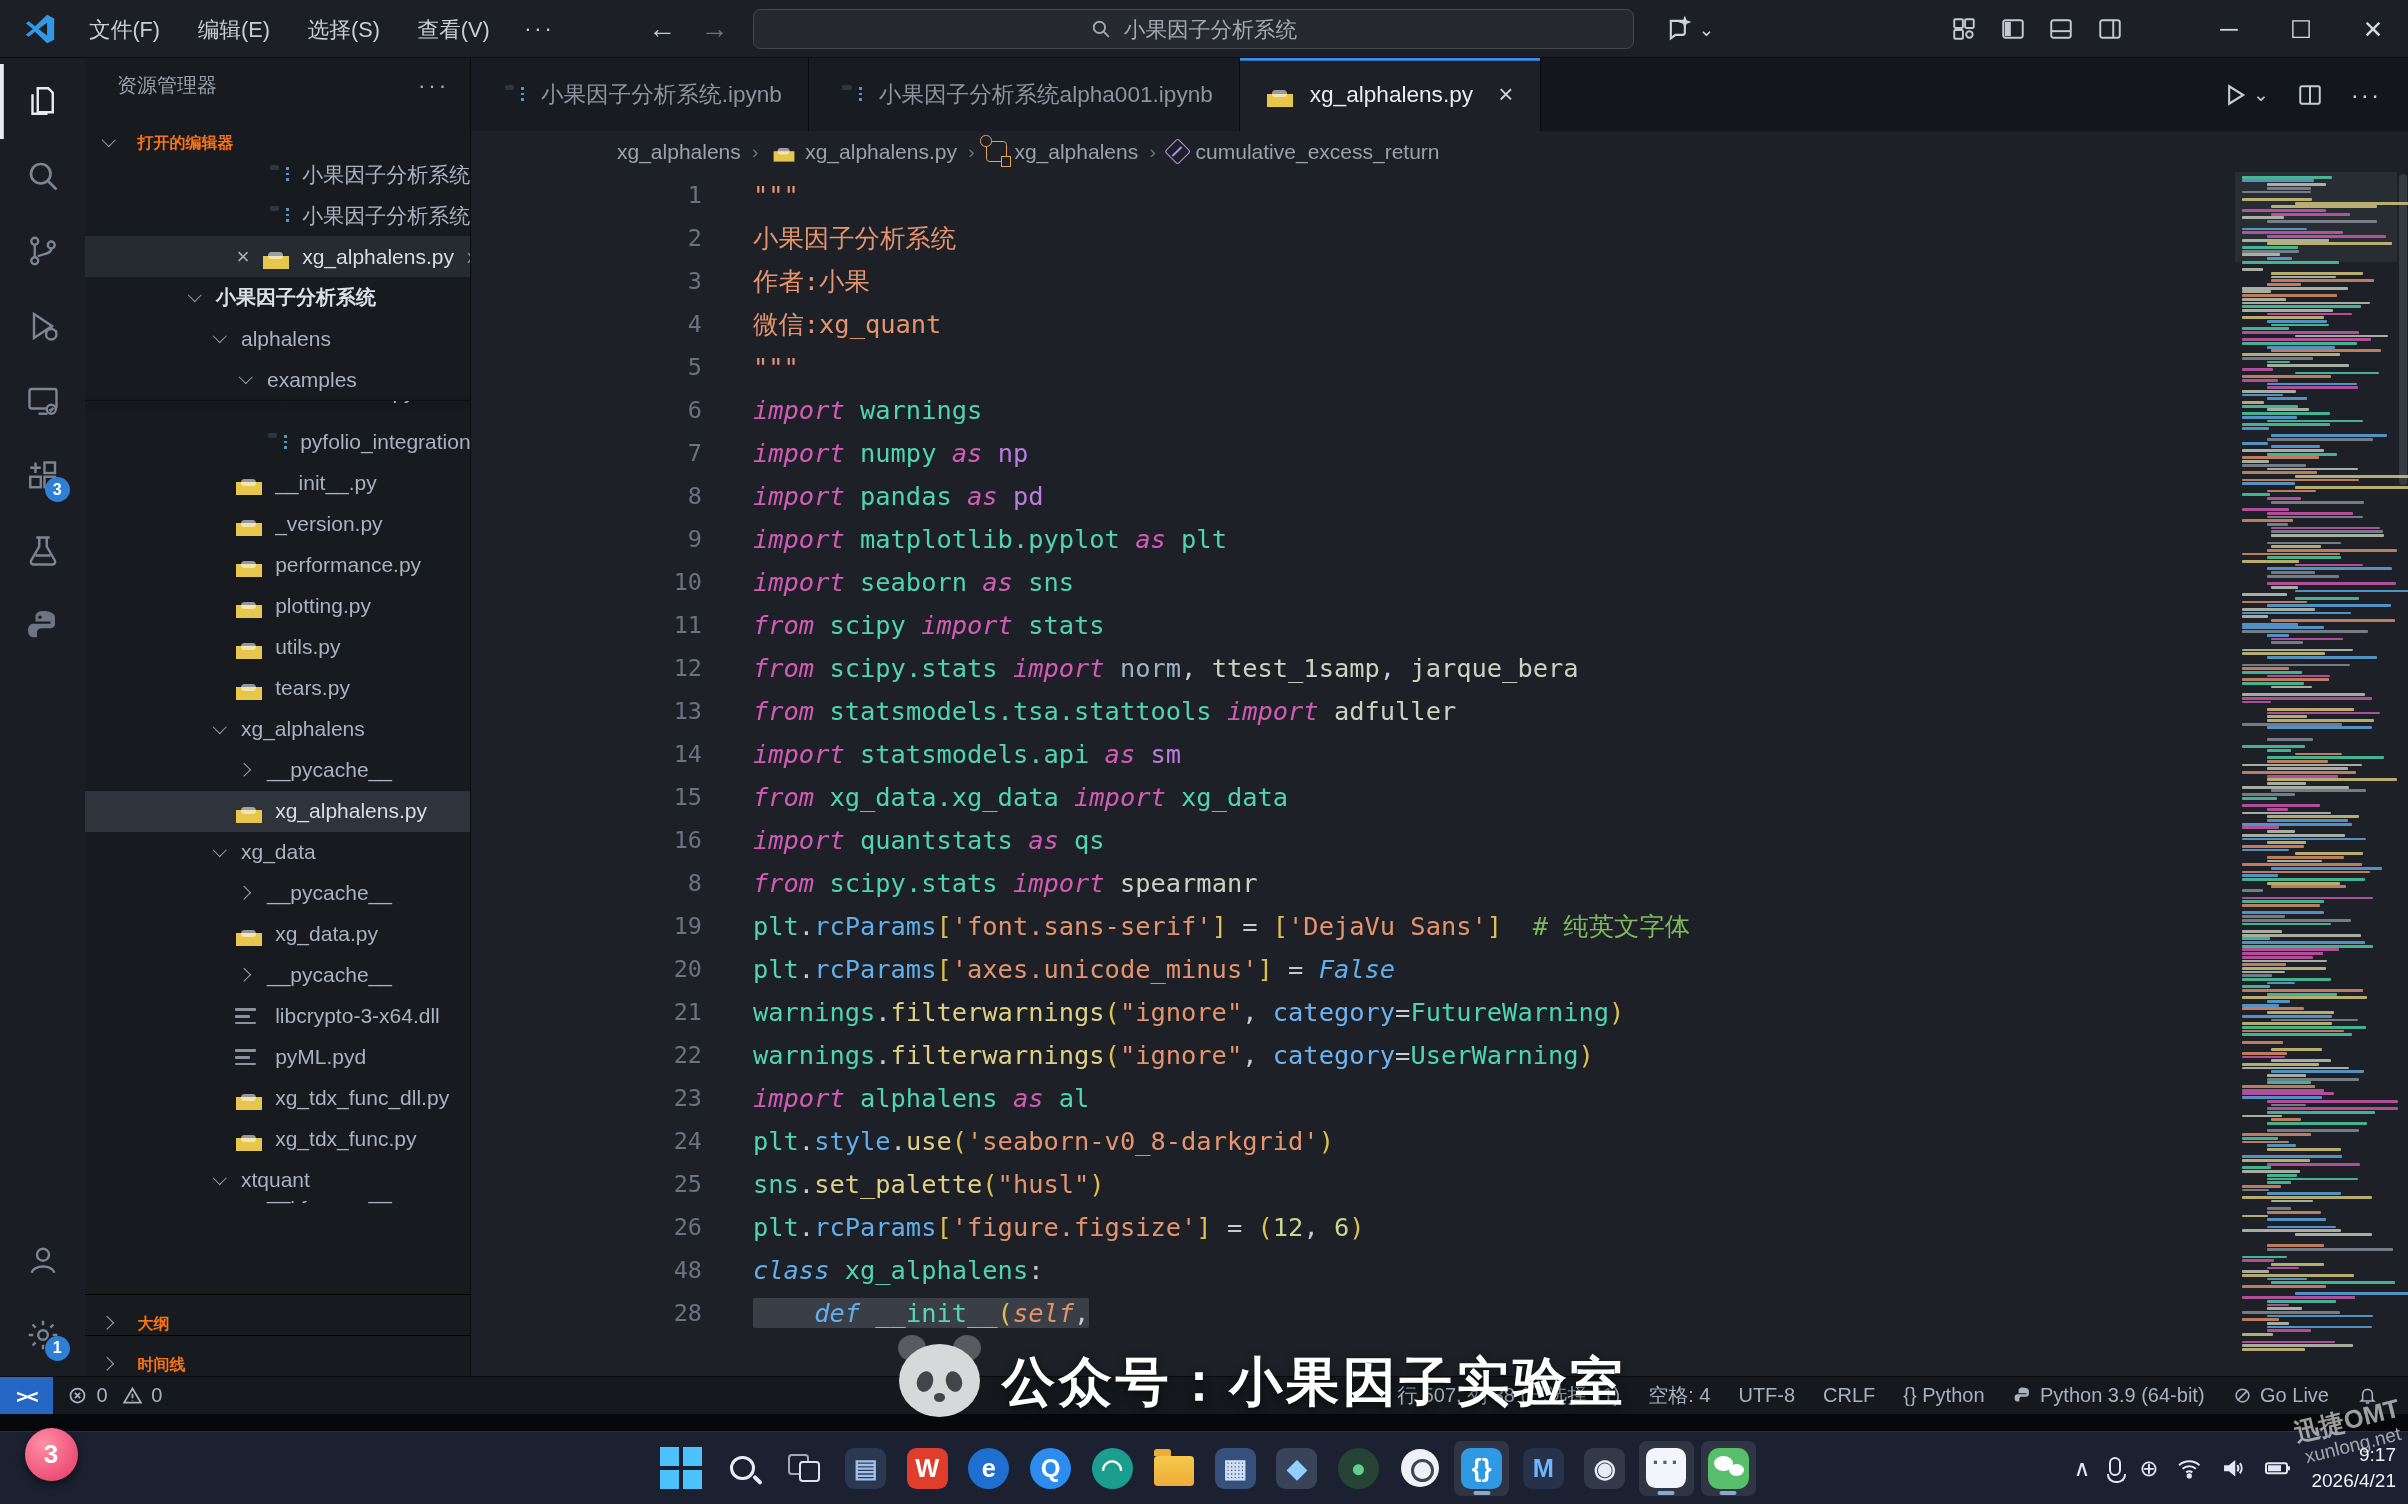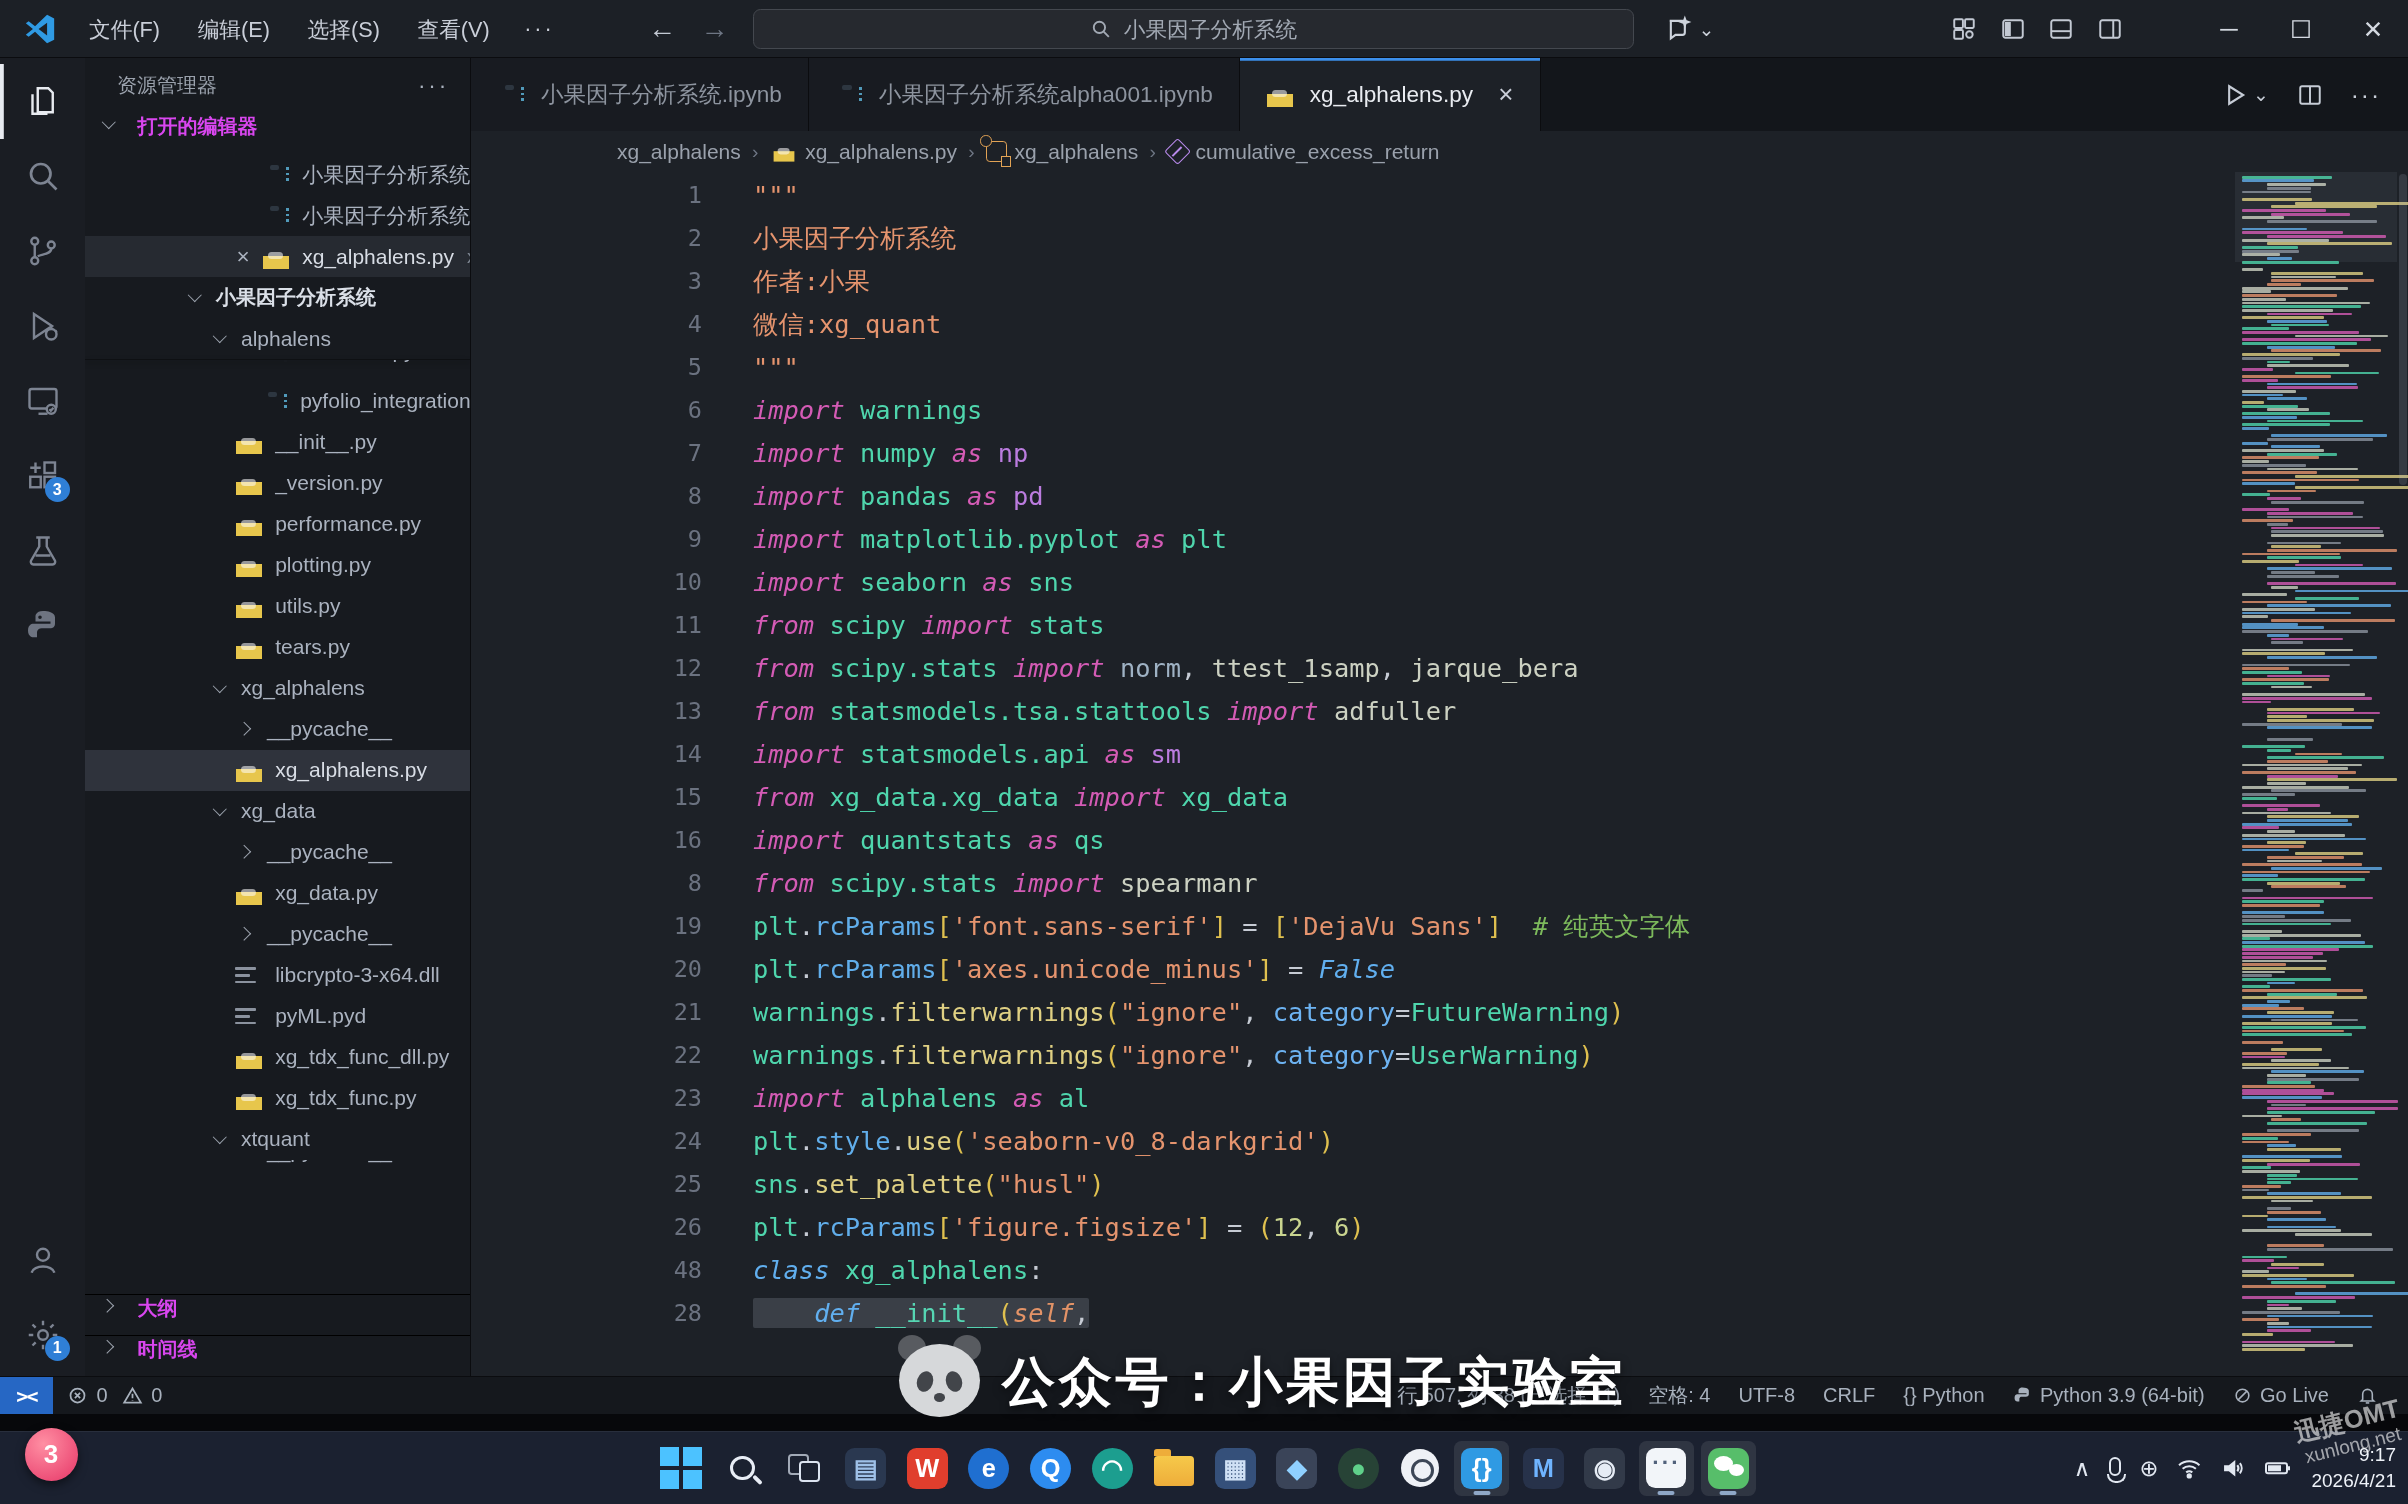--- a/index.html
+++ b/index.html
@@ -31,21 +31,21 @@
   .ab-icon{width:85px;height:75px;display:flex;align-items:center;justify-content:center;color:#7d8492;position:relative}
   .ab-icon.active{color:#e8ebf0;box-shadow:inset 3.8px 0 0 #e8ebf0}
   .ab-badge{position:absolute;right:15px;bottom:11.3px;background:#2f7fd6;color:#fff;border-radius:50%;
             min-width:25.4px;height:25.4px;font-size:16px;display:flex;align-items:center;justify-content:center;font-weight:bold}
   .ab-bottom{margin-top:auto;margin-bottom:3.8px}
 
   .sidebar{width:386px;background:#171a1f;display:flex;flex-direction:column;font-size:21px;color:#aab2bf;
            border-right:0.9px solid #0b0c0f;overflow:hidden}
   .sb-header{height:55px;flex:none;display:flex;align-items:center;padding:0 21px 0 32px;color:#9aa1ac;font-size:20px}
   .sb-more{margin-left:auto;letter-spacing:2.8px;font-size:22.6px;color:#aab2bf}
-  .sec-row{height:41px;flex:none;display:flex;align-items:flex-start;font-weight:bold;color:#d946ef;font-size:20px;padding-left:13px;gap:7.5px}
+  .sec-row{height:41px;flex:none;display:flex;align-items:flex-end;font-weight:bold;color:#f97316;font-size:16px;padding-left:13px;gap:7.5px}
   .sec-row.bordered{border-top:0.9px solid #000}
   .row{height:41px;flex:none;display:flex;align-items:center;white-space:nowrap;overflow:hidden}
   .row.selected{background:#2f333c;color:#d8dde5}
   .row.selected2{background:#262a31;color:#d8dde5}
   .row .suffix{color:#7d8591;margin-left:13px;font-size:19px}
   .row.clipped{height:21px;align-items:flex-start}
   .row.clipped > *{transform:translateY(-21px)}
   .tree-area{flex:1;overflow:hidden;display:flex;flex-direction:column}
   .shadow-line{height:0.9px;background:#0e1013;box-shadow:0 2.8px 5.6px rgba(0,0,0,.5);flex:none}
 
@@ -337,20 +337,24 @@
           </div>
         </div>
       <div class="tree-area" id="treeArea">
           <div class="row" style="padding-left: 99px;">
             <span class="chev"></span>
             <span style="font-weight: bold; color: rgb(219, 224, 232); font-size: 20px;">小果因子分析系统</span>
           </div>
           <div class="row" style="padding-left: 124px;">
             <span class="chev"></span>
             <span>alphalens</span>
+          </div>
+          <div class="row" style="padding-left: 150px;">
+            <span class="chev"></span>
+            <span>examples</span>
           </div>
           <div class="shadow-line"></div>
           <div class="row clipped" style="padding-left: 175px;">
             <span class="fic"><i class="ic-nb"></i></span>
             <span>overview.ipynb</span>
           </div>
           <div class="row" style="padding-left: 175px;">
             <span class="fic"><i class="ic-nb"></i></span>
             <span>pyfolio_integration.ipynb</span>
           </div>

